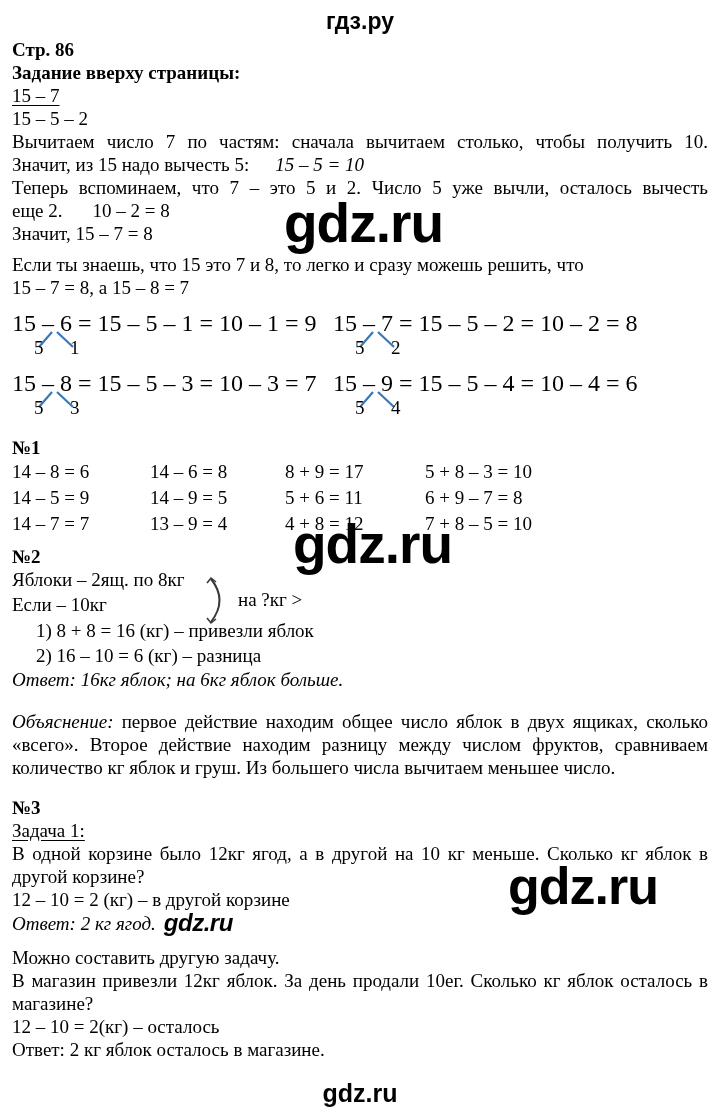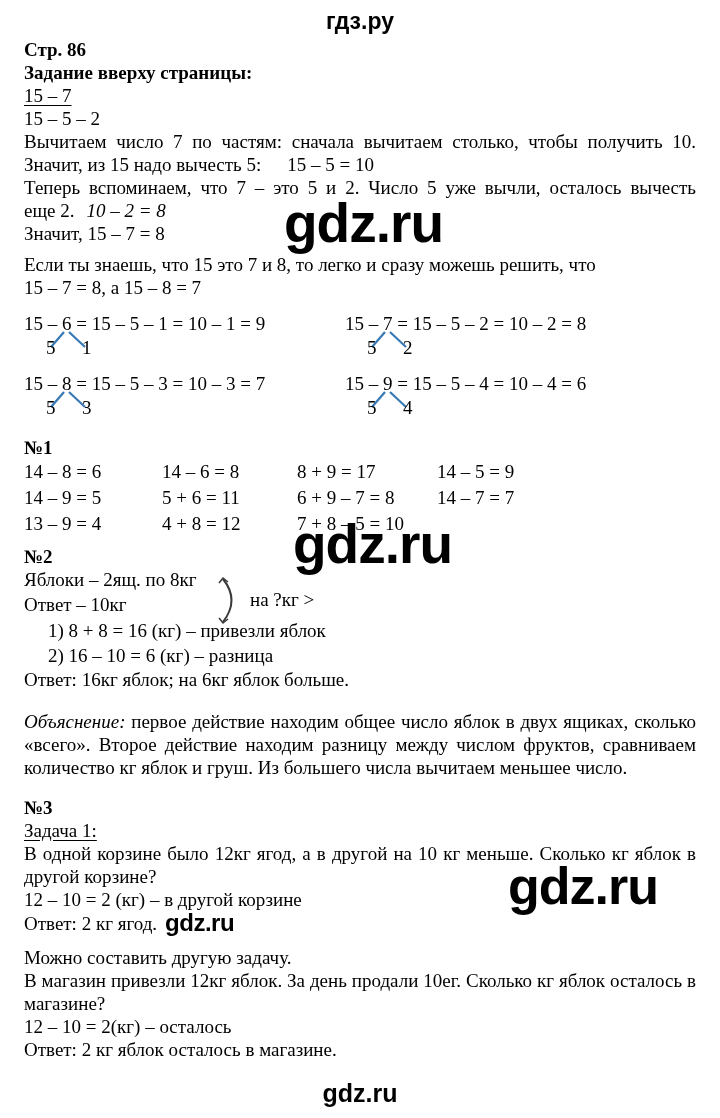--- a/index.html
+++ b/index.html
@@ -1,39 +1,39 @@
 <!DOCTYPE html>
 <html><head>
 <meta charset="utf-8">
 <style>
   html,body { margin:0; padding:0; }
   body {
     width:720px; height:1118px; background:#ffffff; color:#000;
     font-family:"Liberation Serif", serif; font-size:19px; line-height:23px;
     position:relative; overflow:hidden;
   }
-  .content { padding:0 24px; position:relative; z-index:1; }
+  .content { padding:0 12px; position:relative; z-index:1; }
   .sans { font-family:"Liberation Sans","DejaVu Sans",sans-serif; font-weight:bold; }
   .header-logo { text-align:center; font-size:23px; line-height:26px; padding-top:8px; height:30px; }
   .b { font-weight:bold; }
   .u { text-decoration:underline; text-underline-offset:3px; }
   .just { text-align:justify; }
   .just-all { text-align:justify; text-align-last:justify; }
-  .gap26 { display:inline-block; margin-left:26px; }
-  .gap30 { display:inline-block; margin-left:12px;font-style:italic; }
+  .gap26 { display:inline-block; margin-left:26px;font-style:italic; }
+  .gap30 { display:inline-block; margin-left:30px; }
 
   .line { min-height:23px; }
   .mt14 { margin-top:8px; }
   .mt17 { margin-top:17px; }
   .mt10 { margin-top:10px; }
 
   
   .decomp-row { display:flex; margin-top:13px; }
   .decomp { position:relative; width:321px; height:47px; }
-  .decomp .eq { font-size:19px; }
+  .decomp .eq { font-size:24px; }
   .decomp .parts { position:absolute; top:26px; left:0; font-size:19px; line-height:20px; }
   .decomp .p-left { position:absolute; left:22px; }
   .decomp .p-right { position:absolute; left:58px; }
   .decomp svg.vlines { position:absolute; left:0; top:17px; }
 
   
   .grid1 { display:grid; grid-template-columns:138px 135px 140px 1fr; line-height:26px; }
 
   
   .given { position:relative; height:50px; }
@@ -46,21 +46,21 @@
   .expl .lbl { font-style:italic; }
 
   
   .wm { position:absolute; z-index:2; font-size:55px; line-height:1; letter-spacing:-1px; color:#000; }
   .wm1 { left:284px; top:196px; }
   .wm2 { left:293px; top:517px; }
   .wm3 { left:508px; top:860px; font-size:52px; }
   .wm-inline { font-family:"Liberation Sans","DejaVu Sans",sans-serif; font-weight:bold; font-size:24px; margin-left:8px; letter-spacing:-0.5px; vertical-align:-1px; }
   .footer-logo { position:absolute; left:0; width:720px; top:1082px; text-align:center; font-size:25px; z-index:2; }
 
-  .ans-line { line-height:24px; }
+  .ans-line { line-height:24px;font-style:italic; }
 </style>
 </head>
 <body>
 
 <div class="header-logo sans">гдз.ру</div>
 
 <div class="content">
 
   <div class="line b">Стр. 86</div>
   <div class="line b">Задание вверху страницы:</div>
@@ -126,34 +126,35 @@
         <span class="p-right">4</span>
       </div>
     </div>
   </div>
 
   <div class="line b mt17">№1</div>
   <div class="grid1">
     <div>14 – 8 = 6</div>
     <div>14 – 6 = 8</div>
     <div>8 + 9 = 17</div>
+    <div>5 + 8 – 3 = 10</div>
     <div>14 – 5 = 9</div>
     <div>14 – 9 = 5</div>
     <div>5 + 6 = 11</div>
     <div>6 + 9 – 7 = 8</div>
     <div>14 – 7 = 7</div>
     <div>13 – 9 = 4</div>
     <div>4 + 8 = 12</div>
     <div>7 + 8 – 5 = 10</div>
   </div>
 
   <div class="line b mt14">№2</div>
   <div class="given">
     <div class="given-line">Яблоки – 2ящ. по 8кг</div>
-    <div class="given-line">Ответ – 10кг</div>
+    <div class="given-line">Если – 10кг</div>
     <svg class="brace" width="26" height="60" viewBox="0 0 26 60">
       <path d="M7,9 Q24,30 7,52" stroke="#3a3a3a" stroke-width="2" fill="none"></path>
       <path d="M3,13 L7,8 L12,12" stroke="#3a3a3a" stroke-width="1.6" fill="none"></path>
       <path d="M3,48 L7,53 L12,49" stroke="#3a3a3a" stroke-width="1.6" fill="none"></path>
     </svg>
     <div class="q-label">на ?кг &gt;</div>
   </div>
   <div class="steps">
     <div>1) 8 + 8 = 16 (кг) – привезли яблок</div>
     <div>2) 16 – 10 = 6 (кг) – разница</div>

